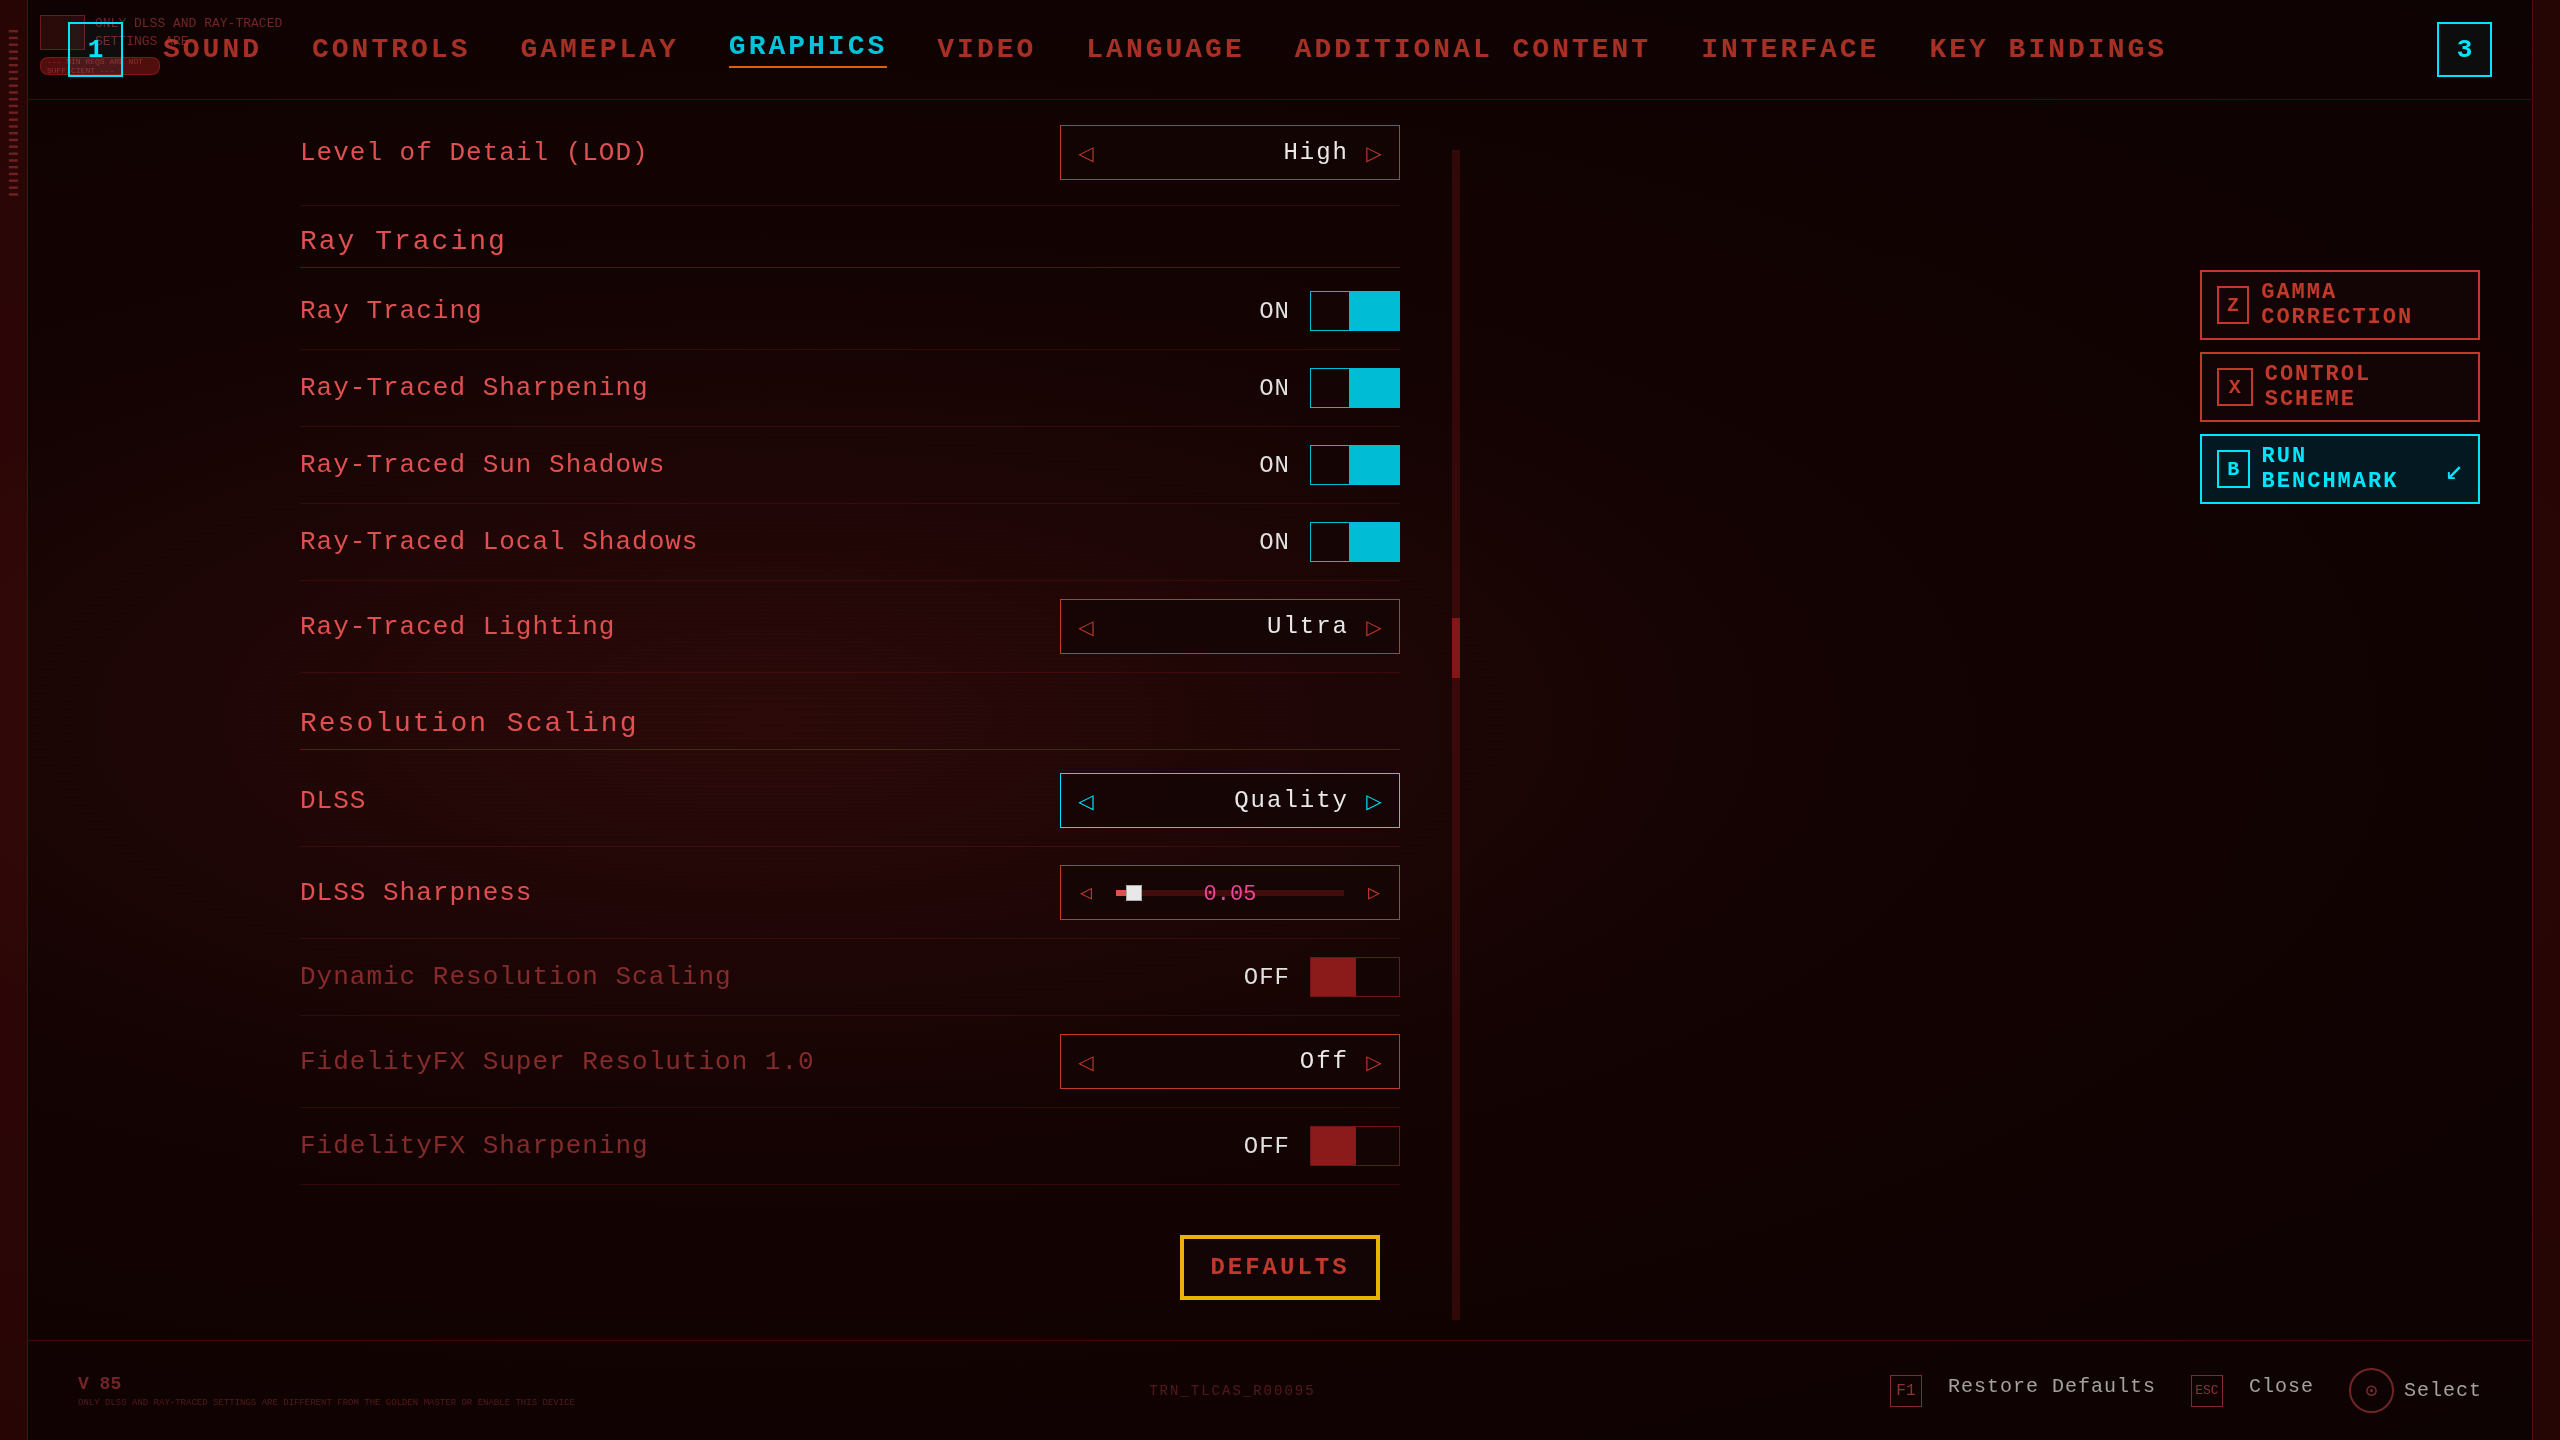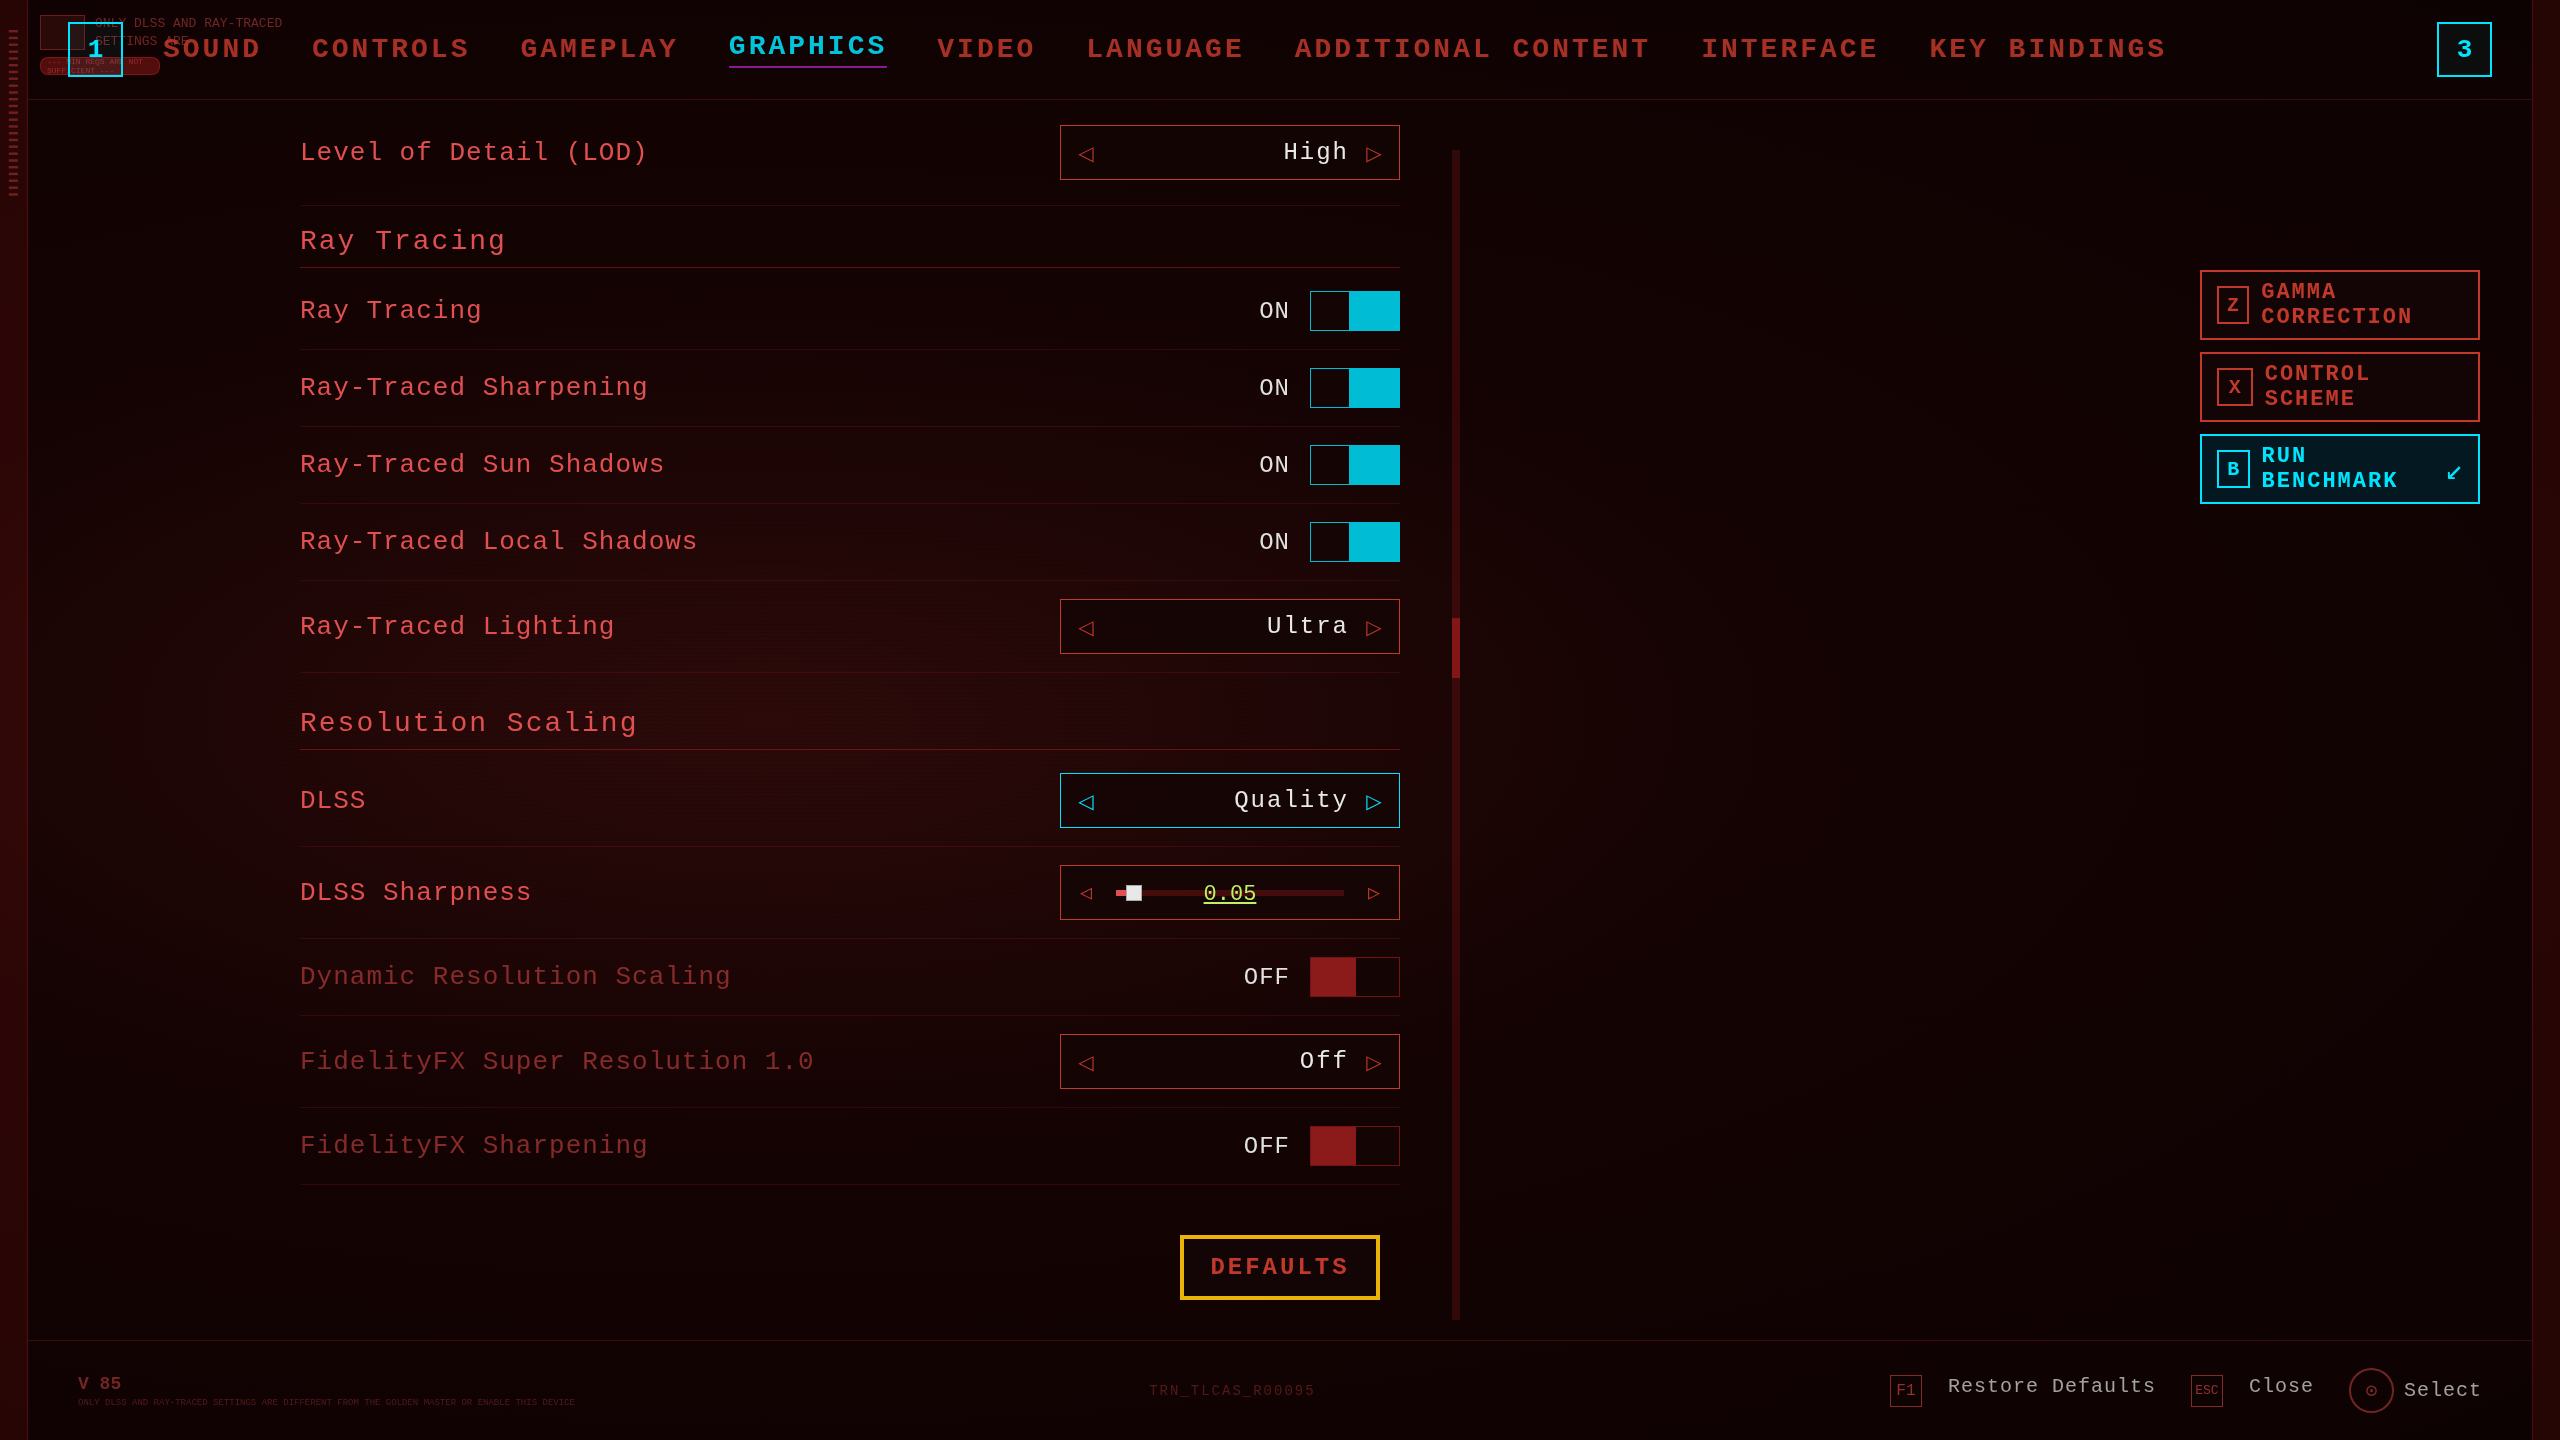--- a/index.html
+++ b/index.html
@@ -110,21 +110,21 @@
       font-size: 28px;
       font-weight: bold;
       letter-spacing: 3px;
       text-transform: uppercase;
       cursor: pointer;
       opacity: 0.85;
     }
 
     .nav-item.active {
       color: #00e5ff;
-      border-bottom: 2px solid #a21caf;
+      border-bottom: 2px solid #f97316;
       padding-bottom: 4px;
     }
 
     .nav-badge-right {
       width: 55px;
       height: 55px;
       border: 2px solid #00e5ff;
       display: flex;
       align-items: center;
       justify-content: center;
@@ -355,29 +355,28 @@
       left: 8%;
       top: 50%;
       transform: translate(-50%, -50%);
       width: 16px;
       height: 16px;
       background: #e8e8e8;
       border: 1px solid #aaa;
     }
 
     .slider-value {
-      color: #bef264;
+      color: #ec4899;
       font-size: 22px;
       position: absolute;
       left: 50%;
       transform: translateX(-50%);
       top: 50%;
       margin-top: -11px;
       white-space: nowrap;
-      text-decoration: underline;
     }
 
     .slider-inner {
       flex: 1;
       position: relative;
       height: 55px;
       display: flex;
       align-items: center;
     }
 

